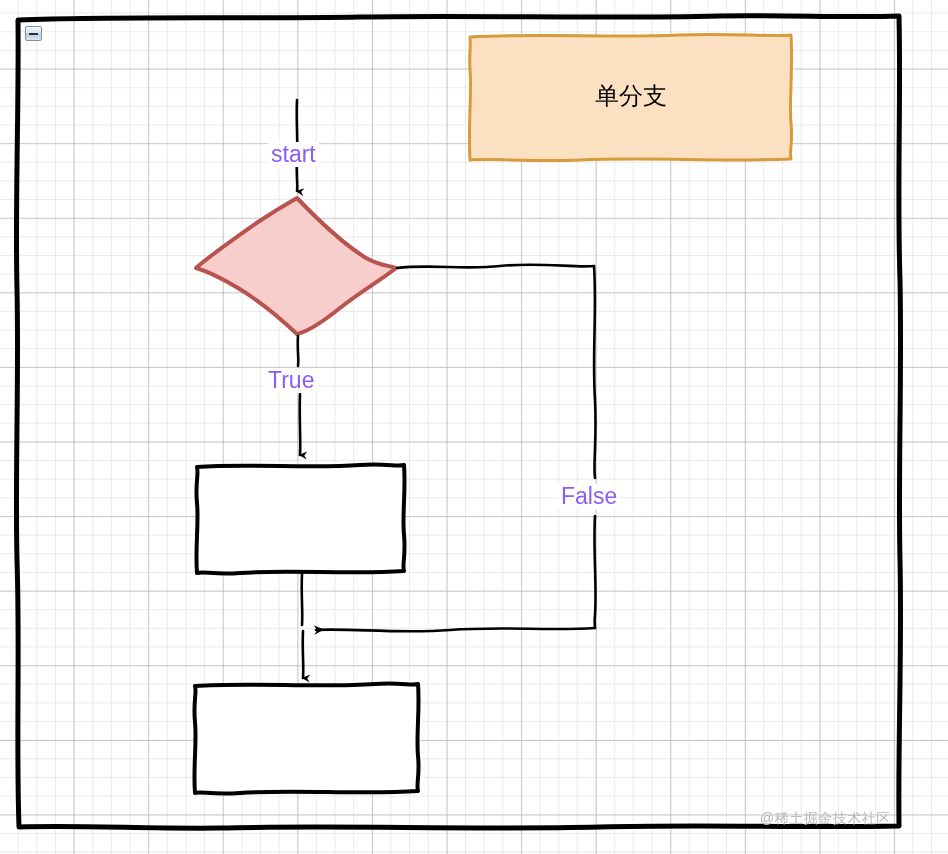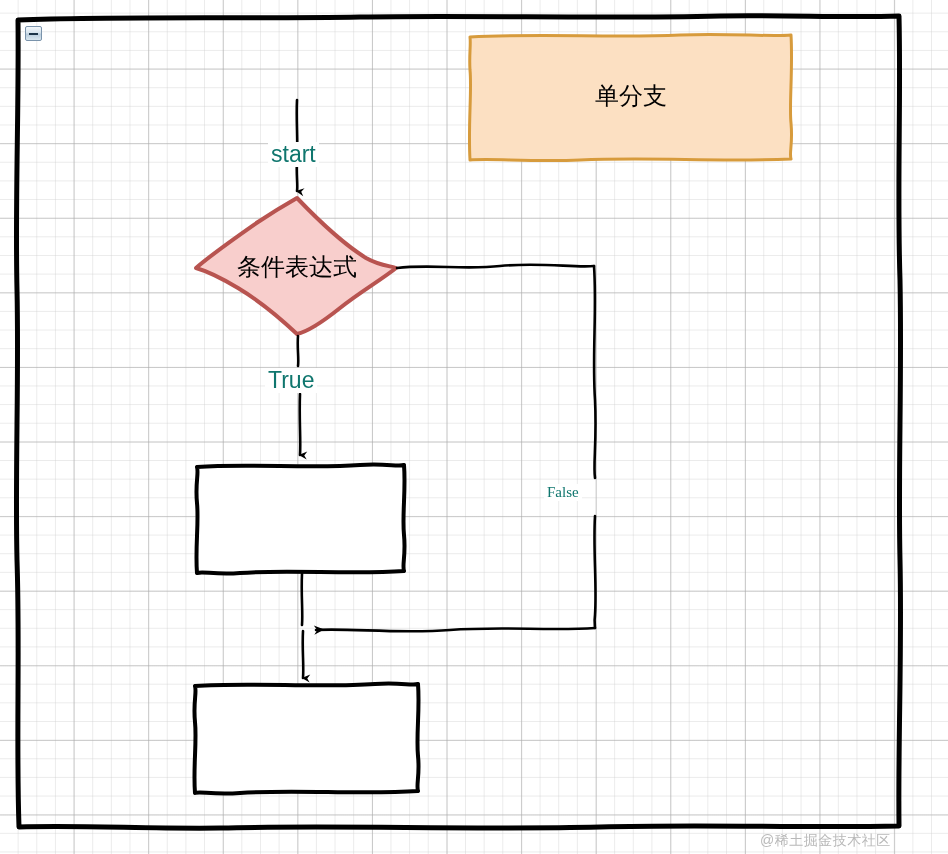--- a/index.html
+++ b/index.html
@@ -30,21 +30,21 @@
   }
   #diagram-svg {
     position: absolute;
     left: 0;
     top: 0;
     width: 948px;
     height: 854px;
   }
   .lbl {
     position: absolute;
-    color: #0f766e;
+    color: #8b5cf6;
     white-space: nowrap;
     line-height: 1;
     text-align: center;
   }
   .lbl-bg {
     background: #ffffff;
     padding: 1px 3px;
   }
   .node-text {
     position: absolute;
@@ -75,21 +75,20 @@
   }
   #watermark {
     position: absolute;
     left: 760px;
     top: 810px;
     font-size: 14px;
     color: #b9b9b9;
     letter-spacing: 0.5px;
     white-space: nowrap;
     user-select: none;
-    margin-top: 22px;
   }
 </style>
 </head>
 <body>
 
 <div id="canvas">
 
   <svg id="diagram-svg" viewBox="0 0 948 854" xmlns="http://www.w3.org/2000/svg">
     <defs>
       <marker id="arrow-down" markerWidth="12" markerHeight="12" refX="5.2" refY="8.4" orient="auto" markerUnits="userSpaceOnUse">
@@ -143,25 +142,24 @@
              C 360,795 295,789 240,793 C 212,795 200,791 195,793
              C 193,768 197,742 195,722 C 193,702 197,692 195,686 Z" fill="#ffffff" stroke="#000000" stroke-width="4" stroke-linejoin="round"></path>
   </svg>
 
   <div id="collapse-button">
     <span class="minus-bar"></span>
   </div>
 
   <div class="node-text" style="left:470px; top:84px; width:322px; font-size:24px;">单分支</div>
 
-  <div class="node-text" style="left:197px; top:255px; width:200px; font-size:24px;">条件表达式</div>
 
 
 
   <div class="lbl lbl-bg" style="left:268px; top:142px; font-size:23px;">start</div>
 
   <div class="lbl lbl-bg" style="left:265px; top:368px; font-size:23px;">True</div>
 
-  <div class="lbl lbl-bg" style="left:544px; top:484px; font-size:15px;font-family:Liberation Serif, serif;">False</div>
+  <div class="lbl lbl-bg" style="left:558px; top:484px; font-size:23px;">False</div>
 
   <div id="watermark">@稀土掘金技术社区</div>
 
 </div>
 
 </body></html>

